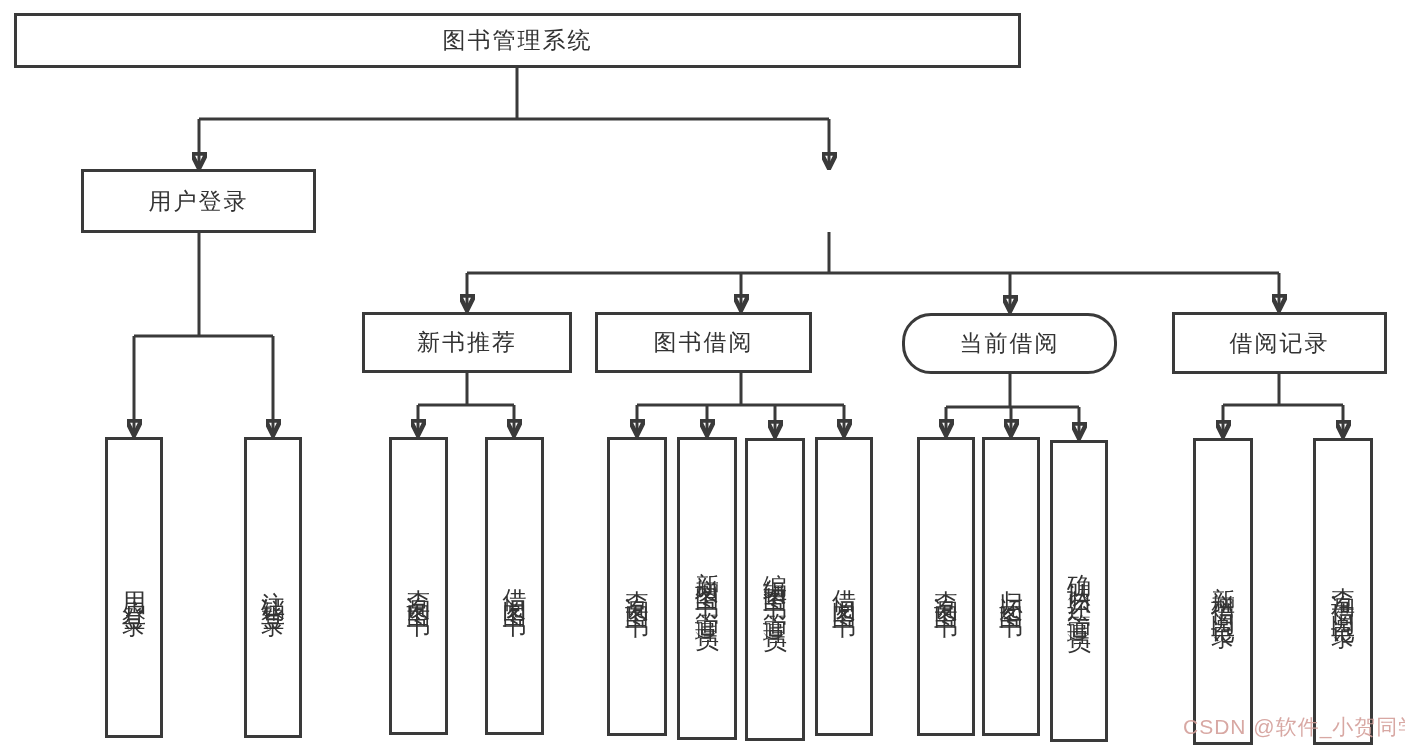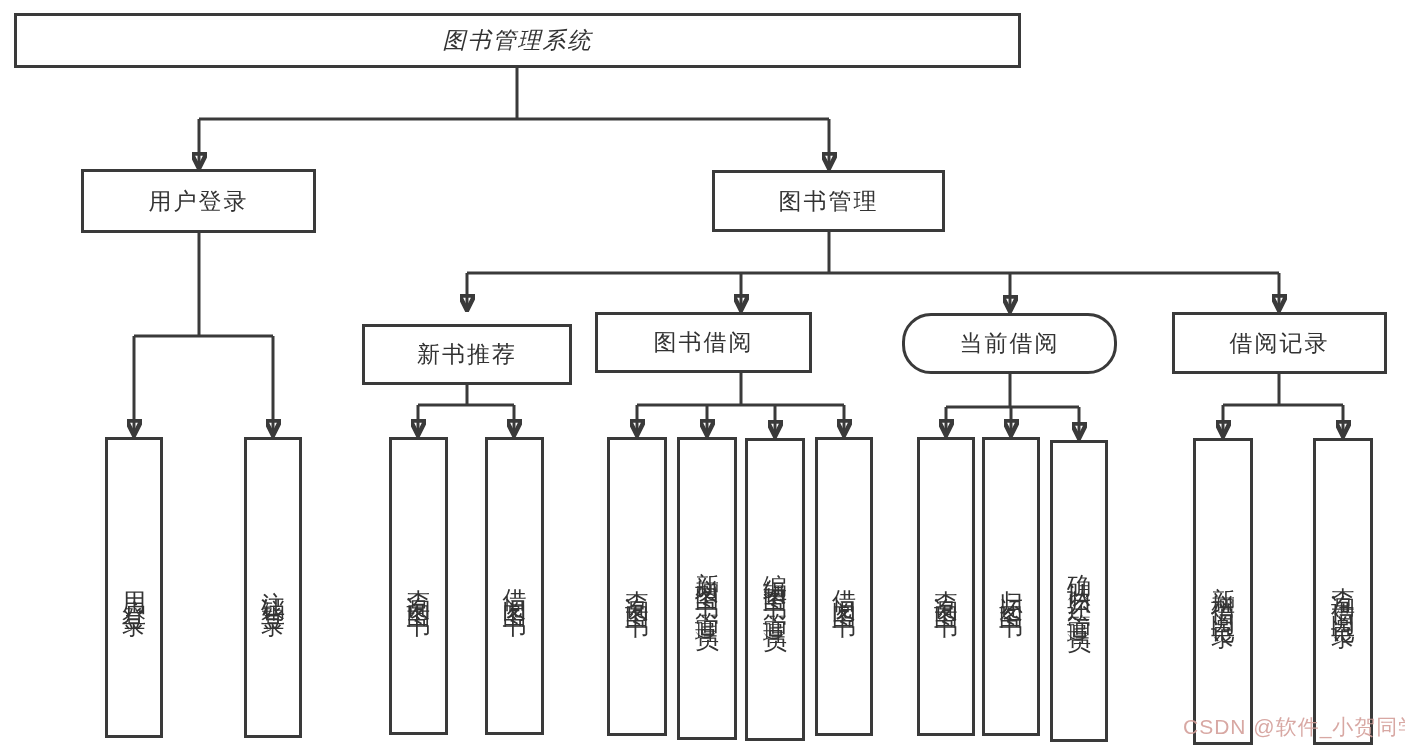--- a/index.html
+++ b/index.html
@@ -84,26 +84,25 @@
     <path d="M707 405 V434" marker-end="url(#arrow)"></path>
     <path d="M775 405 V435" marker-end="url(#arrow)"></path>
     <path d="M844 405 V434" marker-end="url(#arrow)"></path>
     <path d="M946 407 V434" marker-end="url(#arrow)"></path>
     <path d="M1011 407 V434" marker-end="url(#arrow)"></path>
     <path d="M1079 407 V437" marker-end="url(#arrow)"></path>
     <path d="M1223 405 V435" marker-end="url(#arrow)"></path>
     <path d="M1343 405 V435" marker-end="url(#arrow)"></path>
   </svg>
 
-  <div class="node hbox" style="left:14px;top:13px;width:1007px;height:55px;font-style:italic;">图书管理系统</div>
+  <div class="node hbox" style="left:14px;top:13px;width:1007px;height:55px;">图书管理系统</div>
 
   <div class="node hbox" style="left:81px;top:169px;width:235px;height:64px;">用户登录</div>
-  <div class="node hbox" style="left:712px;top:170px;width:233px;height:62px;">图书管理</div>
 
-  <div class="node hbox" style="left:362px;top:324px;width:210px;height:61px;">新书推荐</div>
+  <div class="node hbox" style="left:362px;top:312px;width:210px;height:61px;">新书推荐</div>
   <div class="node hbox" style="left:595px;top:312px;width:217px;height:61px;">图书借阅</div>
   <div class="node hbox" style="left:902px;top:313px;width:215px;height:61px;border-radius:29px;">当前借阅</div>
   <div class="node hbox" style="left:1172px;top:312px;width:215px;height:62px;">借阅记录</div>
 
   <div class="node vbox" style="left:105px;top:437px;width:58px;height:301px;">用户登录</div>
   <div class="node vbox" style="left:244px;top:437px;width:58px;height:301px;">注销登录</div>
 
   <div class="node vbox" style="left:389px;top:437px;width:59px;height:298px;">查询图书</div>
   <div class="node vbox" style="left:485px;top:437px;width:59px;height:298px;">借阅图书</div>
 

